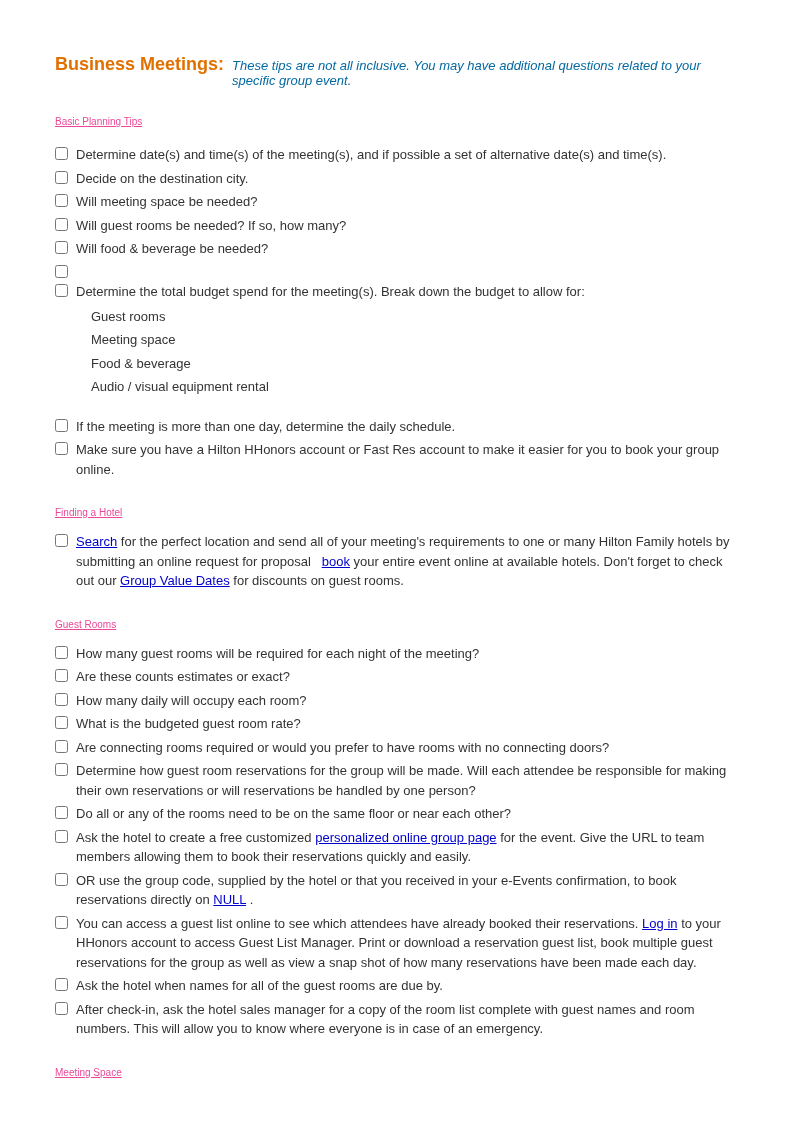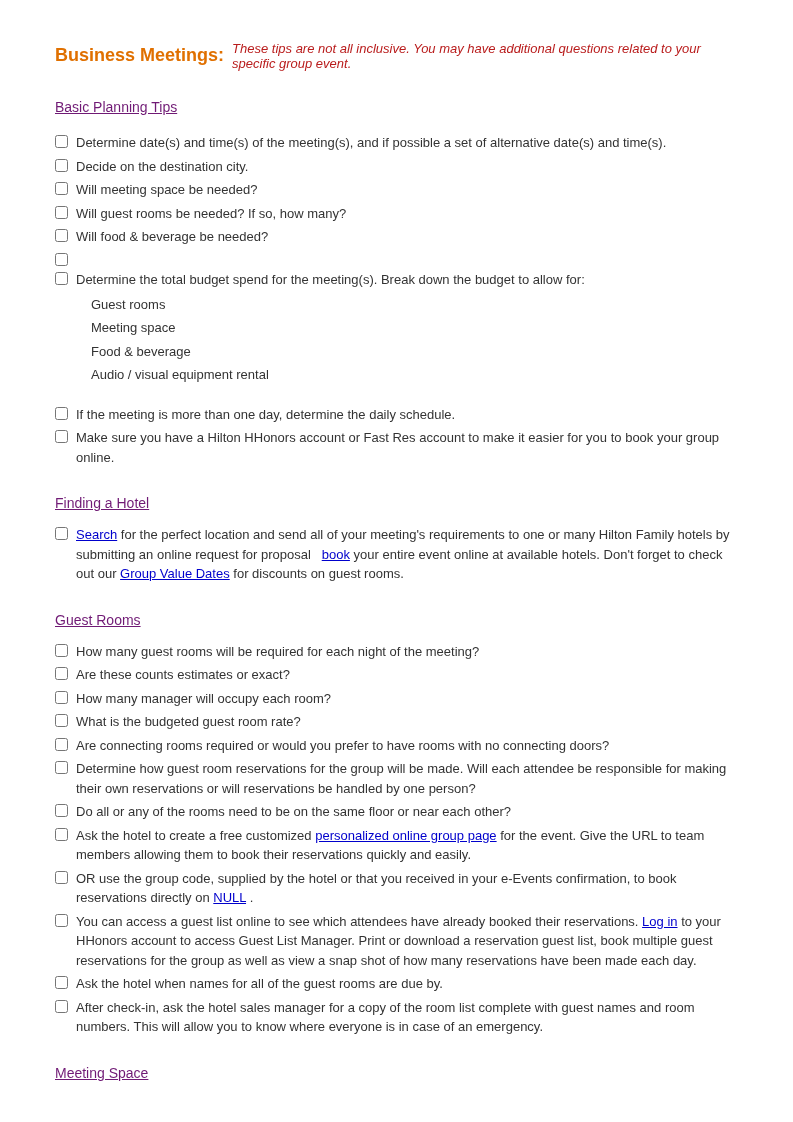--- a/index.html
+++ b/index.html
@@ -20,27 +20,27 @@
     }
     .title-bold {
       font-size: 18px;
       font-weight: bold;
       color: #e07000;
       margin-right: 8px;
     }
     .header-subtitle {
       font-size: 13px;
       font-style: italic;
-      color: #b91c1c;
+      color: #0369a1;
       max-width: 470px;
-      margin-top: 1px;
+      margin-top: 18px;
     }
     .section-heading {
-      color: #701a75;
-      font-size: 14px;
+      color: #ec4899;
+      font-size: 10px;
       margin-top: 28px;
       margin-bottom: 10px;
       text-decoration: underline;
       cursor: pointer;
     }
     .checklist {
       list-style: none;
       padding: 0;
       margin-top: 18px;
     }
@@ -148,21 +148,21 @@
     <li>
         <input type="checkbox" style="">
         <span>How many guest rooms will be required for each night of the meeting?</span>
       </li>
     <li>
         <input type="checkbox" style="">
         <span>Are these counts estimates or exact?</span>
       </li>
     <li>
         <input type="checkbox" style="">
-        <span>How many manager will occupy each room?</span>
+        <span>How many daily will occupy each room?</span>
       </li>
     <li>
         <input type="checkbox" style="">
         <span>What is the budgeted guest room rate?</span>
       </li>
     <li>
         <input type="checkbox" style="">
         <span>Are connecting rooms required or would you prefer to have rooms with no connecting doors?</span>
       </li>
     <li>

